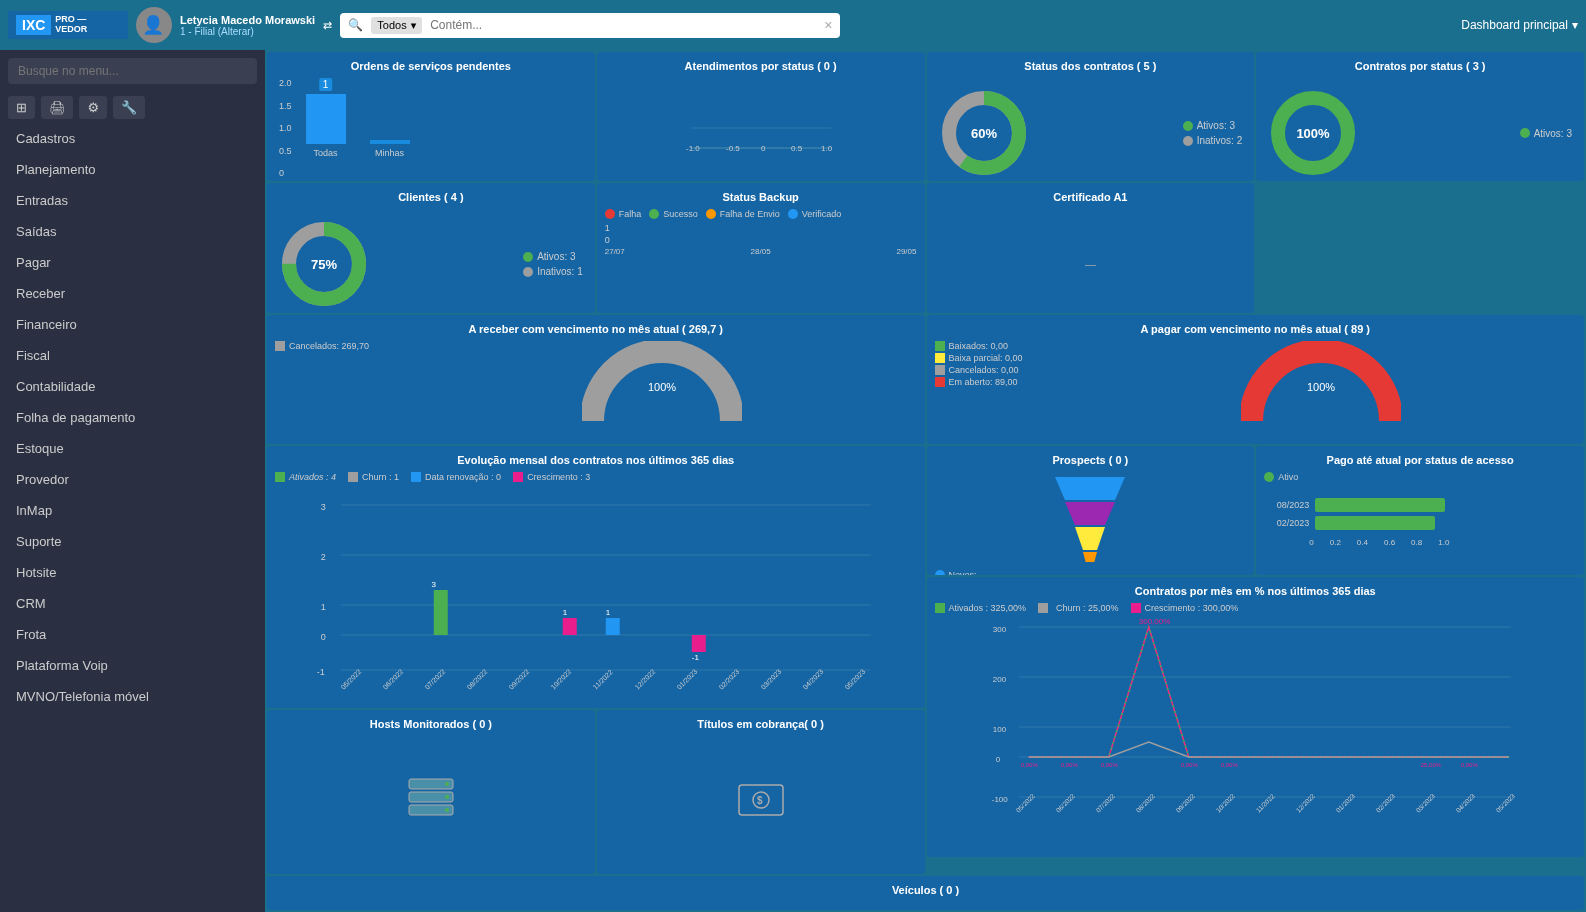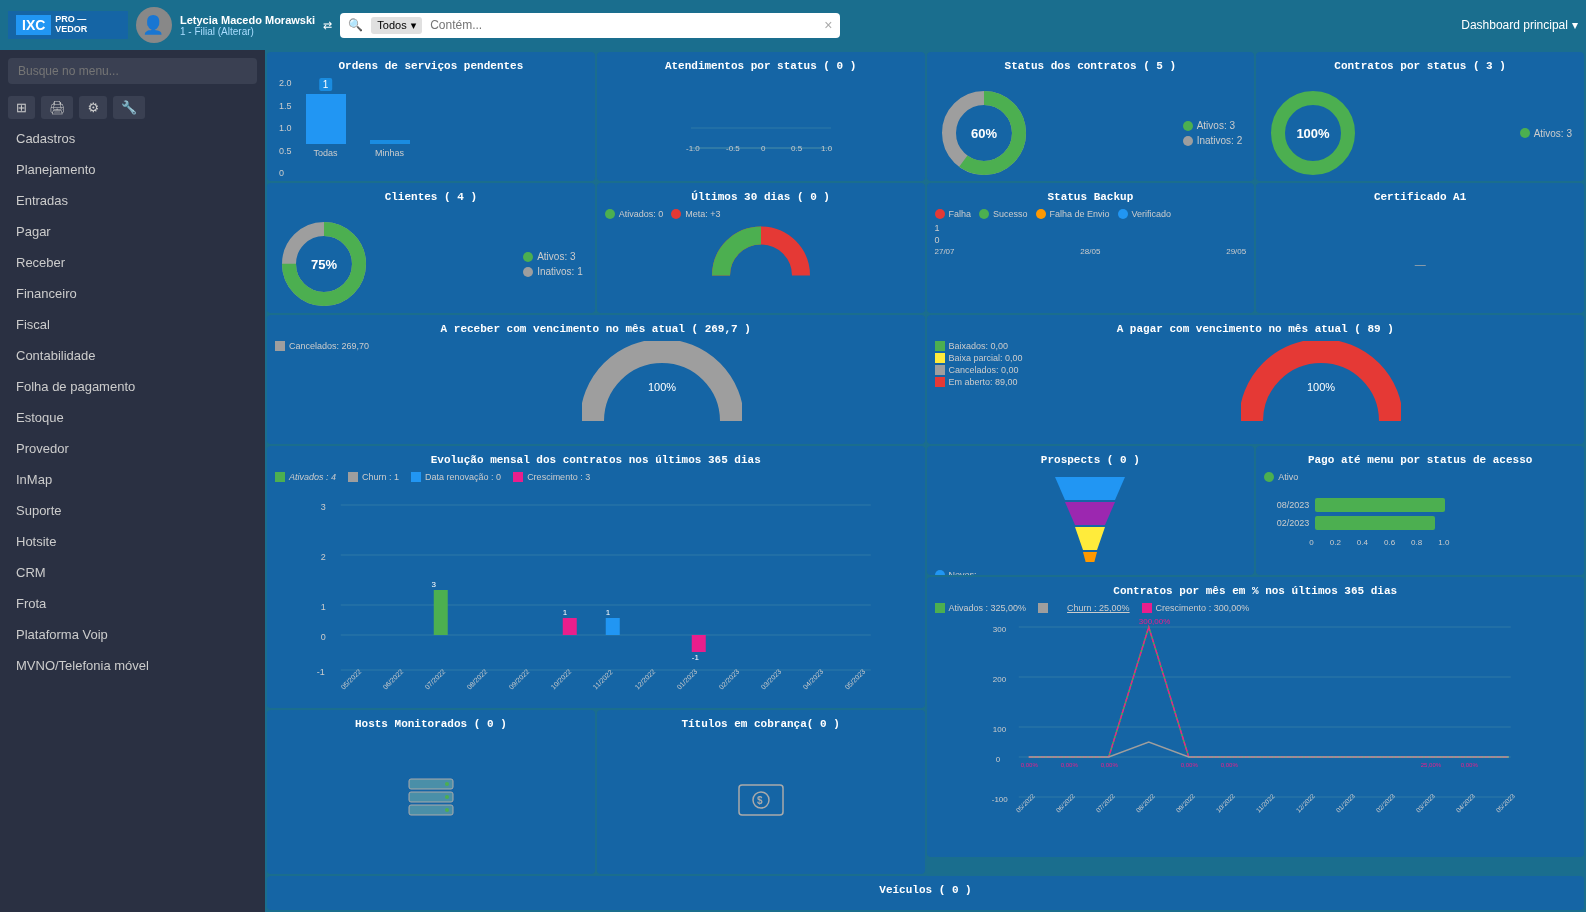--- a/index.html
+++ b/index.html
@@ -151,21 +151,20 @@
       padding: 8px;
       color: white;
       overflow: hidden;
     }
     .widget-title {
       font-size: 11px;
       font-weight: bold;
       text-align: center;
       margin-bottom: 6px;
       color: white;
-      font-family: Liberation Mono, monospace;
     }
     .widget-span2 { grid-column: span 2; padding-left: 8px; }
     .widget-span4 { grid-column: span 4; }
     .bar-wrapper {
       display: flex;
       flex-direction: column;
       align-items: center;
       gap: 2px;
     }
     .bar {
@@ -326,20 +325,21 @@
     <div class="sidebar-toolbar">
       <button class="toolbar-btn">⊞</button>
       <button class="toolbar-btn">🖨</button>
       <button class="toolbar-btn">⚙</button>
       <button class="toolbar-btn">🔧</button>
     </div>
     <ul class="sidebar-menu" id="sidebar-menu-list">
         <li>Cadastros</li>
         <li>Planejamento</li>
         <li>Entradas</li>
+        <li>Saídas</li>
         <li>Pagar</li>
         <li>Receber</li>
         <li>Financeiro</li>
         <li>Fiscal</li>
         <li>Contabilidade</li>
         <li>Folha de pagamento</li>
         <li>Estoque</li>
         <li>Provedor</li>
         <li>InMap</li>
         <li>Suporte</li>
@@ -444,39 +444,20 @@
               <span>Ativos: 3</span>
             </div>
           <div class="legend-item">
               <div class="legend-dot" style="background:#9e9e9e;"></div>
               <span>Inativos: 1</span>
             </div>
         </div>
       </div>
     </div>
 
-    <div class="widget">
-      <div class="widget-title">Últimos 30 dias ( 0 )</div>
-      <div style="display:flex;gap:8px;font-size:9px;color:#ccc;margin-bottom:4px;">
-        <div class="legend-item">
-            <div class="legend-dot" style="background:#4caf50;"></div>
-            <span>Ativados: 0</span>
-          </div>
-        <div class="legend-item">
-            <div class="legend-dot" style="background:#e53935;"></div>
-            <span>Meta: +3</span>
-          </div>
-      </div>
-      <div style="display:flex;justify-content:center;margin-top:4px;">
-        <svg width="100" height="60" viewBox="0 0 100 55">
-          <path d="M10,50 A40,40 0 0,1 90,50" fill="none" stroke="#e53935" stroke-width="18"></path>
-          <path d="M10,50 A40,40 0 0,1 50,10" fill="none" stroke="#4caf50" stroke-width="18"></path>
-        </svg>
-      </div>
-    </div>
 
     <div class="widget">
       <div class="widget-title">Status Backup</div>
       <div class="backup-legend">
         <div class="legend-item">
             <div class="legend-dot" style="background:#e53935;"></div>
             <span>Falha</span>
           </div>
         <div class="legend-item">
             <div class="legend-dot" style="background:#4caf50;"></div>
@@ -645,21 +626,21 @@
             </div>
           <div class="legend-item">
               <div class="legend-dot" style="background:#ff9800;"></div>
               <span>Negociando:</span>
             </div>
         </div>
       </div>
     </div>
 
     <div class="widget">
-      <div class="widget-title">Pago até menu por status de acesso</div>
+      <div class="widget-title">Pago até atual por status de acesso</div>
       <div style="font-size:9px;color:#ccc;margin-bottom:16px;display:flex;align-items:center;gap:4px;">
         <div class="legend-dot" style="background:#4caf50;"></div>
           <span>Ativo</span>
       </div>
       <div class="pago-bars">
         <div class="pago-bar-row">
           <span class="pago-bar-label">08/2023</span>
           <div class="pago-bar-fill" style="width:130px;"></div>
         </div>
         <div class="pago-bar-row">
@@ -677,21 +658,21 @@
       </div>
     </div>
 
     <div class="widget contratos-pct" style="grid-column:span 2;grid-row:span 2;">
       <div class="widget-title">Contratos por mês em % nos últimos 365 dias</div>
       <div style="display:flex;gap:12px;font-size:9px;color:#ccc;margin-bottom:4px;" id="contratos-pct-legend">
           <div style="display: flex; align-items: center; gap: 4px;">
             <div style="width:10px;height:10px;background:#4caf50;flex-shrink:0;"></div>
             <span style="font-size:9px;color:#ccc;">Ativados : 325,00%</span>
           </div>
-          <div style="display: flex; align-items: flex-end; gap: 19px; text-decoration: underline;">
+          <div style="display: flex; align-items: flex-end; gap: 8px;">
             <div style="width:10px;height:10px;background:#9e9e9e;flex-shrink:0;"></div>
             <span style="font-size:9px;color:#ccc;">Churn : 25,00%</span>
           </div>
           <div style="display: flex; align-items: center; gap: 4px;">
             <div style="width:10px;height:10px;background:#e91e8c;flex-shrink:0;"></div>
             <span style="font-size:9px;color:#ccc;">Crescimento : 300,00%</span>
           </div>
         </div>
       <svg width="100%" height="200" viewBox="0 0 530 200">
 

